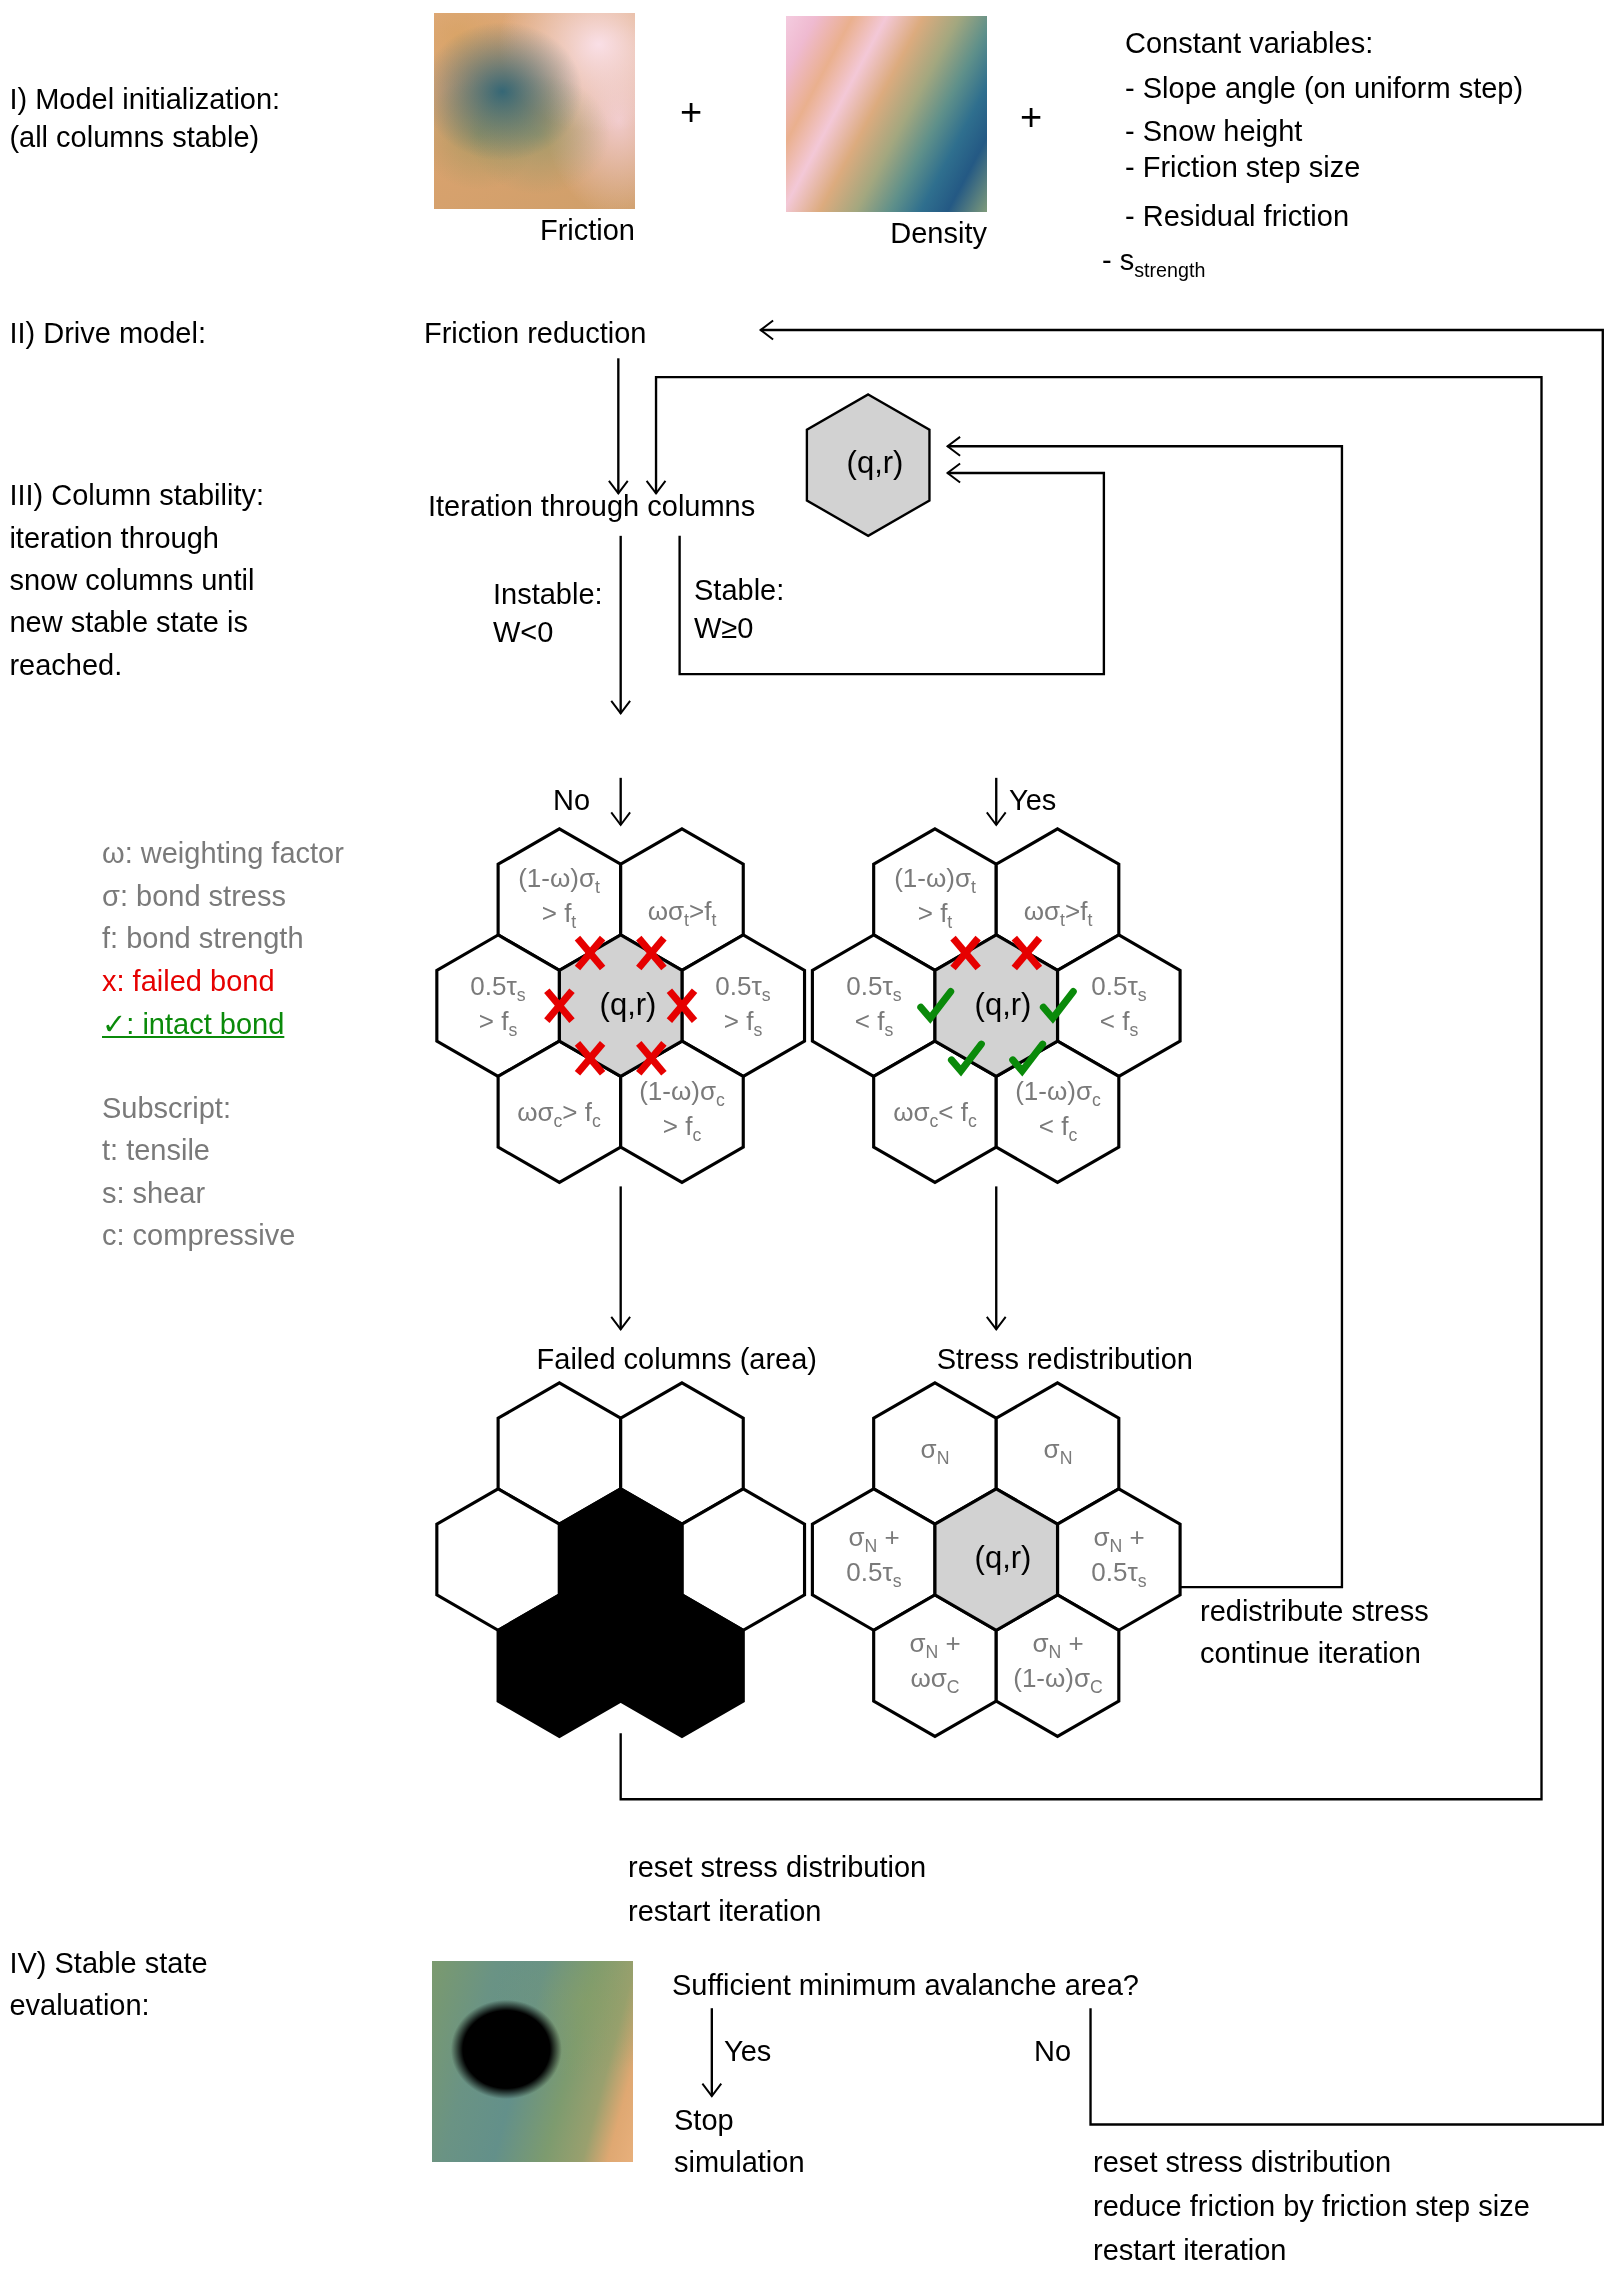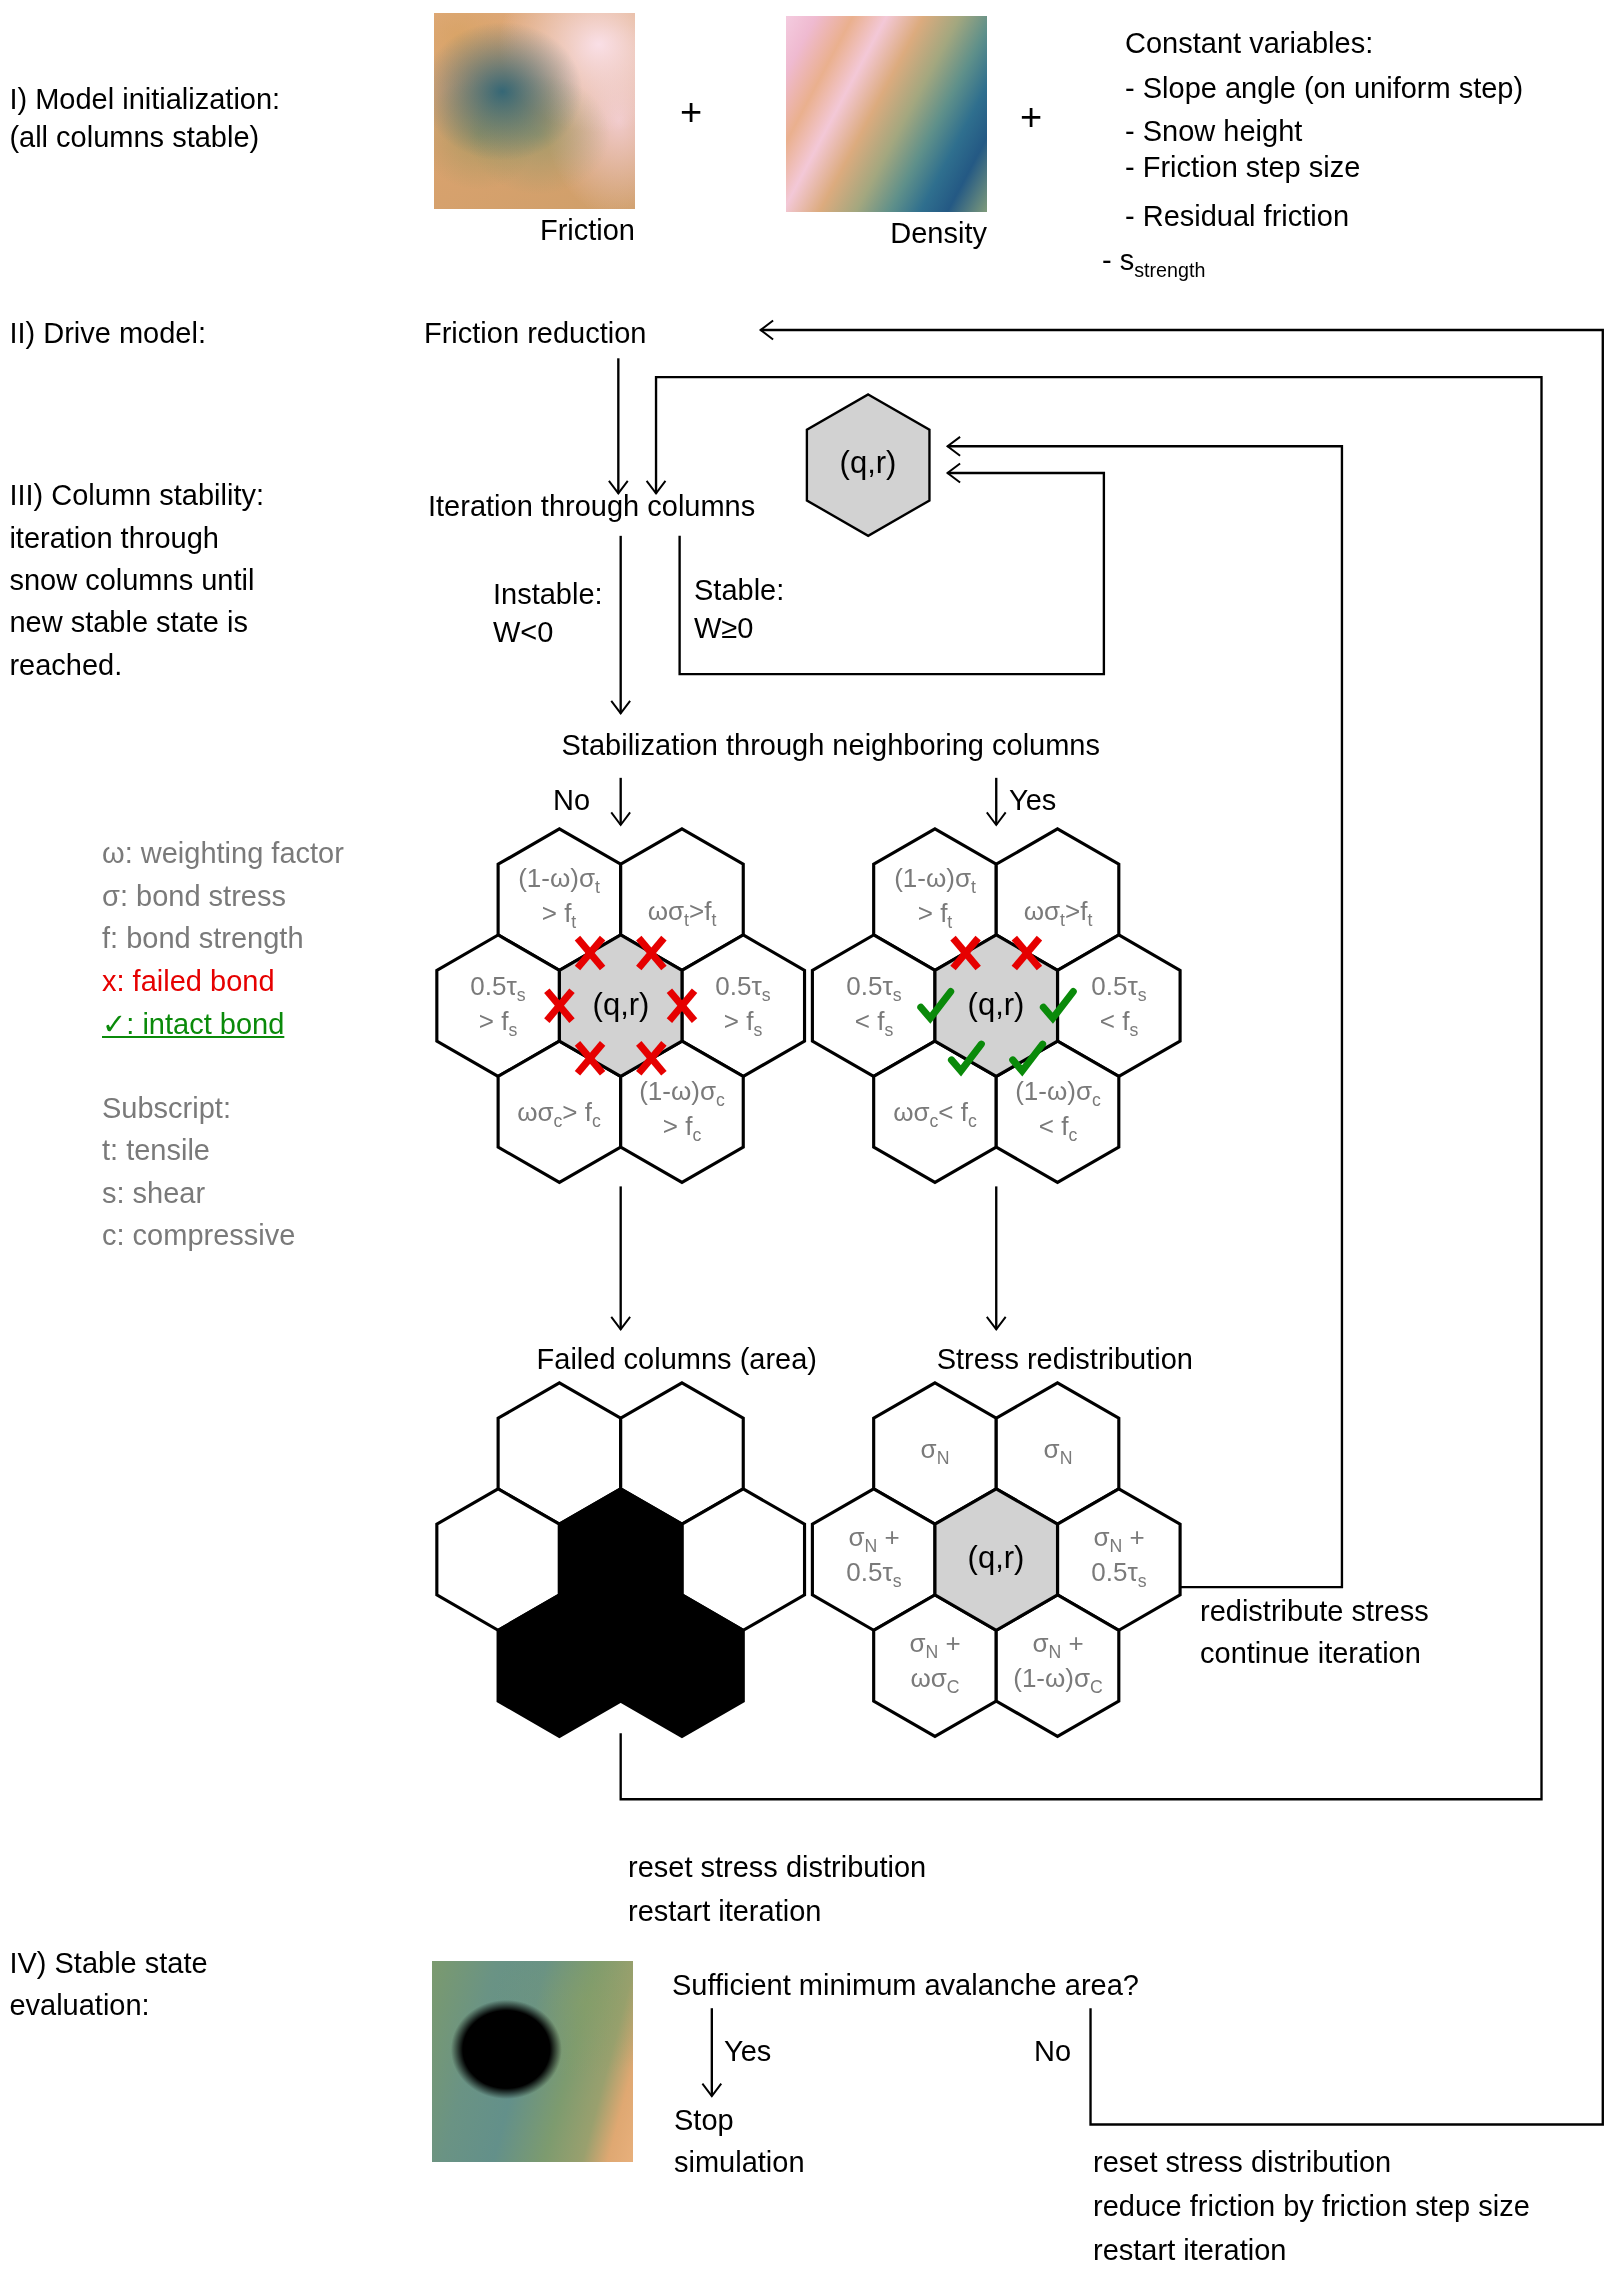--- a/index.html
+++ b/index.html
@@ -7,21 +7,21 @@
         font-family:"Liberation Sans",sans-serif;color:#000;overflow:hidden;}
   .abs{position:absolute;}
   .t{font-size:29px;white-space:nowrap;}
   .plus{font-size:38px;}
   .gray{color:var(--gray-text,#7a7a7a);}
   .red{color:var(--accent-red,#e60000);}
   .green{color:var(--accent-green,#0a8a0a);text-decoration:underline;}
   .ctr{text-align:right;}
   .hx{font-size:26px;color:var(--gray-text,#7a7a7a);width:126px;text-align:center;
       line-height:1.18;white-space:nowrap;}
-  .qr{font-size:31px;color:#000;width:126px;text-align:center;white-space:nowrap;}
+  .qr{font-size:31px;color:#000;width:126px;text-align:center;white-space:nowrap;margin-left:7px;}
   sub{font-size:.68em;}
   svg{position:absolute;left:0;top:0;}
   .ln{stroke:#000;stroke-width:3;fill:none;}
   .head{stroke:#000;stroke-width:2.5;fill:none;}
   .tex{position:absolute;}
   .tex-friction{
     background:
       radial-gradient(118px 102px at 34% 40%, rgba(40,98,118,.92), rgba(40,98,118,0) 68%),
       radial-gradient(102px 86px at 52% 62%, rgba(122,148,104,.55), rgba(122,148,104,0) 70%),
       radial-gradient(86px 79px at 22% 62%, rgba(130,145,88,.5), rgba(130,145,88,0) 70%),
@@ -161,21 +161,20 @@
   <div class="abs t" style="left:9.4px;top:649px">reached.</div>
 
   <div class="abs t" style="left:428px;top:490px">Iteration through columns</div>
   <div class="abs qr" style="left:805px;top:445px">(q,r)</div>
 
   <div class="abs t" style="left:493px;top:578px">Instable:</div>
   <div class="abs t" style="left:493px;top:616px">W&lt;0</div>
   <div class="abs t" style="left:694px;top:574px">Stable:</div>
   <div class="abs t" style="left:694px;top:612px">W≥0</div>
 
-  <div class="abs t ctr" style="left:424px;top:729px;width:676px">Stabilization through neighboring columns</div>
   <div class="abs t" style="left:553px;top:784px">No</div>
   <div class="abs t" style="left:1009px;top:784px">Yes</div>
 
   <div class="abs t gray" style="left:102px;top:837px">ω: weighting factor</div>
   <div class="abs t gray" style="left:102px;top:880px">σ: bond stress</div>
   <div class="abs t gray" style="left:102px;top:922px">f: bond strength</div>
   <div class="abs t red" style="left:102px;top:965px">x: failed bond</div>
   <div class="abs t green" style="left:102px;top:1007px">✓: intact bond</div>
   <div class="abs t gray" style="left:102px;top:1092px">Subscript:</div>
   <div class="abs t gray" style="left:102px;top:1134px">t: tensile</div>

